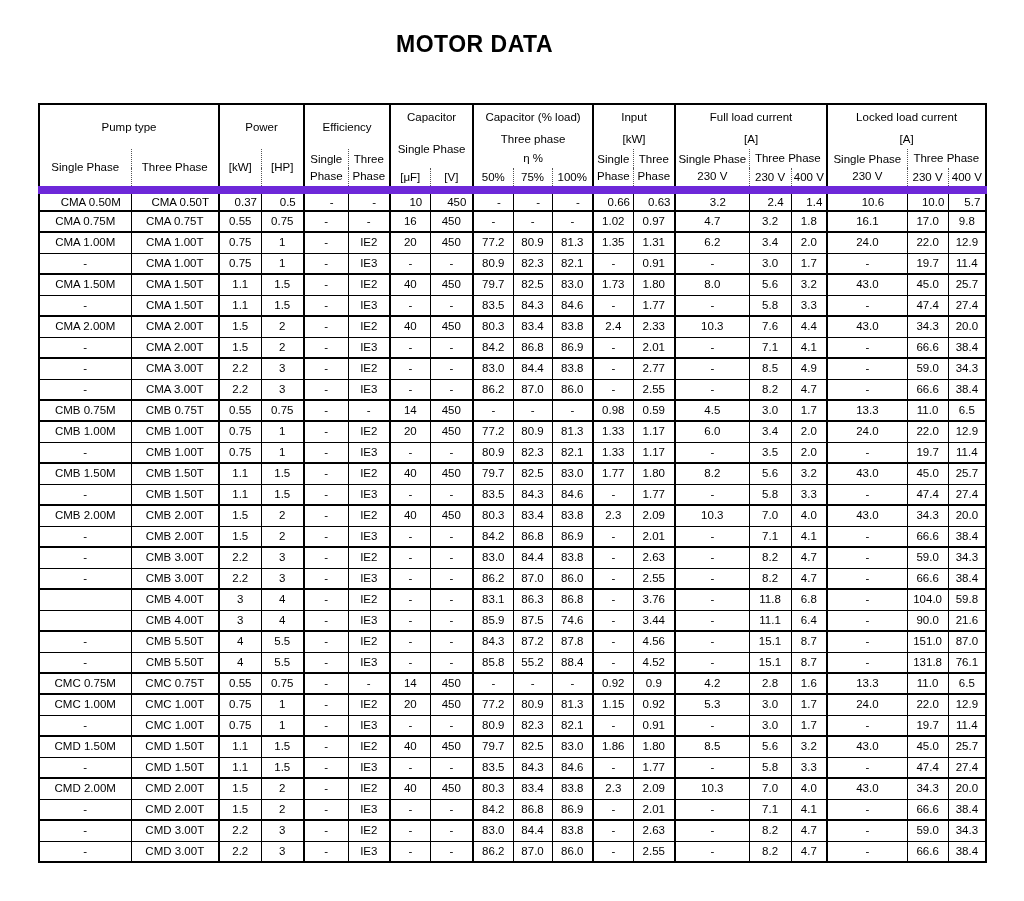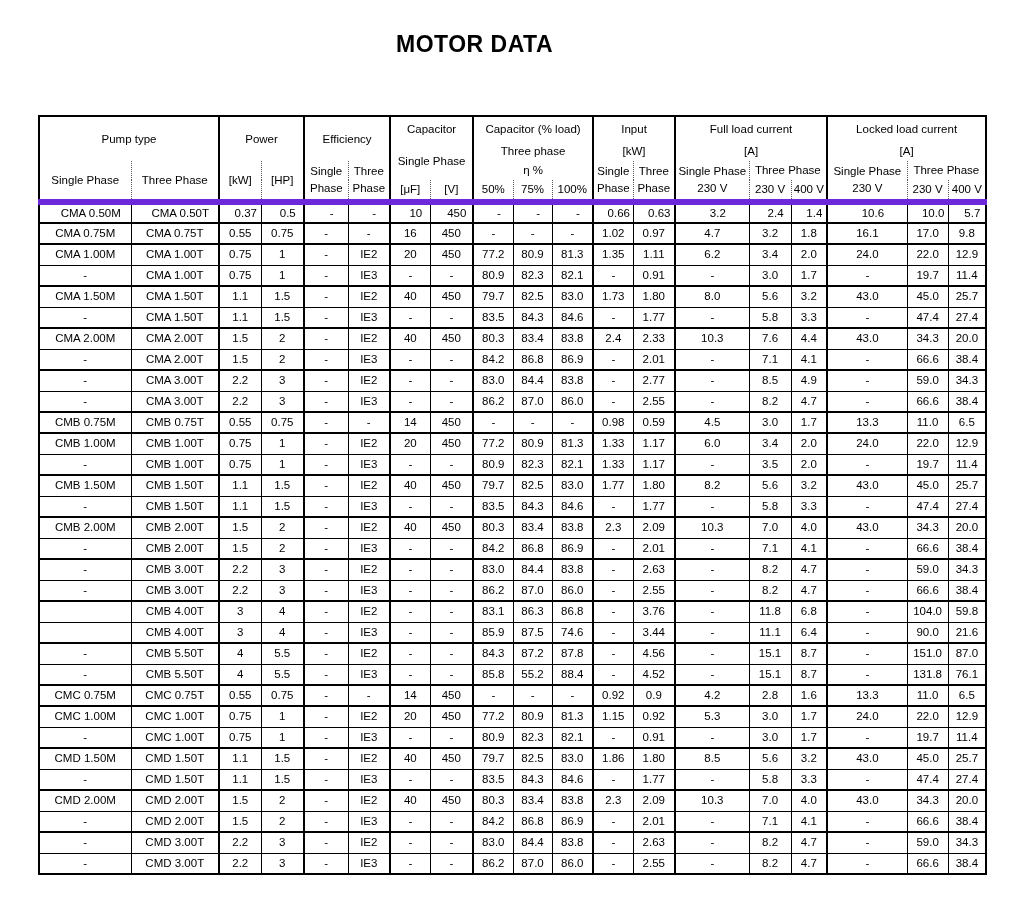--- a/index.html
+++ b/index.html
@@ -22,21 +22,20 @@
     letter-spacing: 0.5px;
   }
   table.motor {
     position: absolute;
     top: 103px; left: 38px;
     width: 947px;
     border-collapse: collapse;
     table-layout: fixed;
     border: 2px solid #000;
     font-size: 11.5px;
-    margin-top: 12px;
   }
   table.motor th, table.motor td {
     padding: 0 1px;
     text-align: center;
     vertical-align: middle;
     font-weight: normal;
     overflow: hidden;
   }
   
   table.motor thead th {
@@ -54,21 +53,21 @@
   
   table.motor tbody td {
     border: 1px solid #000;
     height: 21px;
     line-height: 1.1;
   }
   
   table.motor .g { border-left: 2px solid #000 !important; }
   
   table.motor tbody tr.gs td { border-top: 2px solid #000; }
-  table.motor tbody tr:first-child td { border-top: 6px solid #6d28d9; padding-left: 12px; }
+  table.motor tbody tr:first-child td { border-top: 8px solid #6d28d9; padding-left: 12px; }
 </style>
 </head>
 <body>
 
 <div class="doc-title">MOTOR DATA</div>
 
 <table class="motor">
   <colgroup>
     <col style="width:92px">
       <col style="width:88px">
@@ -190,21 +189,21 @@
         <td class="g">0.75</td>
         <td>1</td>
         <td class="g">-</td>
         <td>IE2</td>
         <td class="g">20</td>
         <td>450</td>
         <td class="g">77.2</td>
         <td>80.9</td>
         <td>81.3</td>
         <td class="g">1.35</td>
-        <td>1.11</td>
+        <td>1.31</td>
         <td class="g">6.2</td>
         <td>3.4</td>
         <td>2.0</td>
         <td class="g">24.0</td>
         <td>22.0</td>
         <td>12.9</td>
       </tr>
       <tr>
         <td>-</td>
         <td>CMA 1.00T</td>

